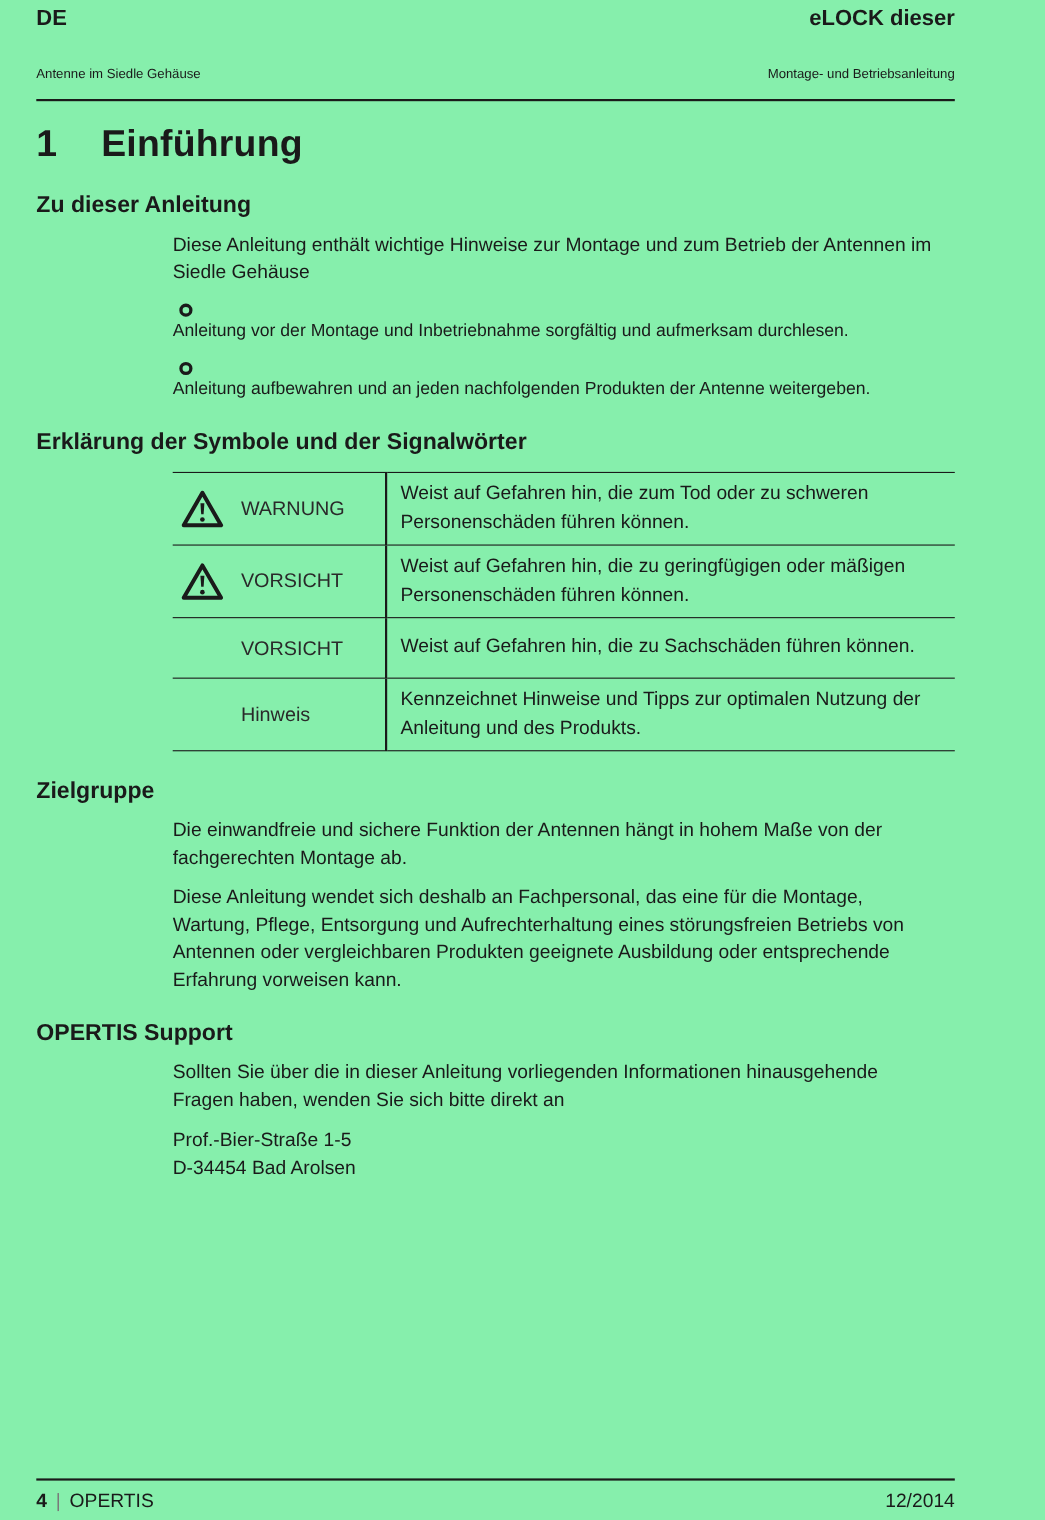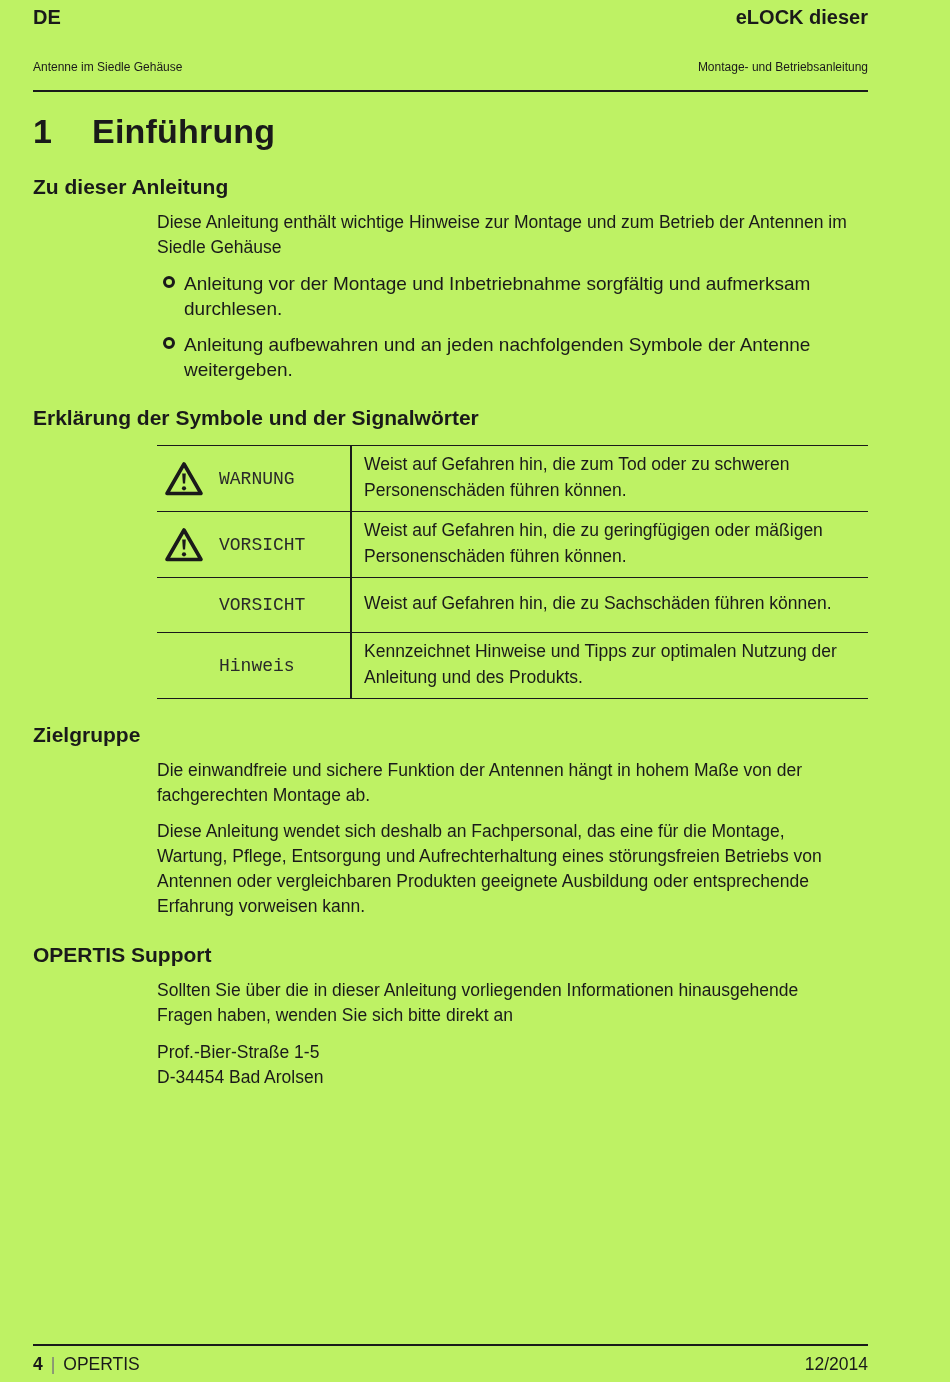--- a/index.html
+++ b/index.html
@@ -1,44 +1,44 @@
 <!DOCTYPE html>
 <html><head>
 <meta charset="utf-8">
 <style>
   * { margin:0; padding:0; box-sizing:border-box; }
   html,body { background:#ffffff; }
   body { font-family:"Liberation Sans", sans-serif; color:#1a1a1a; }
-  .page { position:relative; width:950px; height:1382px; background:#bef264; overflow:hidden; }
+  .page { position:relative; width:950px; height:1382px; background:#86efac; overflow:hidden; }
 
   
   .header { margin:0 82px 0 33px; padding-top:6px; padding-bottom:16px; border-bottom:2px solid #1a1a1a; }
   .header-row { display:flex; justify-content:space-between; align-items:flex-start; }
   .h-top { font-size:20px; font-weight:bold; }
   .h-sub { font-size:12px; margin-top:31px; }
   .header-col.right { text-align:right; }
 
   
   .title { margin:20px 0 0 33px; font-size:34px; font-weight:bold; letter-spacing:0.2px; }
   .title-number { display:inline-block; width:59px; }
 
   
   .section-heading { margin:24px 82px 0 33px; font-size:21px; font-weight:bold; }
   .body-block { margin:11px 0 0 157px; font-size:17.5px; line-height:25px; width:700px; }
 
   
-  .bullet { display:flex; margin:11px 0 0 157px; font-size:19px; line-height:25px; }
+  .bullet { display:flex; margin:11px 0 0 157px; font-size:16px; line-height:25px;flex-direction:column; }
   .bullet-ring { width:12px; height:12px; border:3.5px solid #1a1a1a; border-radius:50%; margin:5px 9px 0 6px; flex:none; }
   .bullet-text { width:640px; }
 
   
   .sig-table { margin:15px 0 0 157px; border-collapse:collapse; width:711px; table-layout:fixed; }
   .sig-table td { border-top:1.5px solid #1a1a1a; vertical-align:middle; }
   .sig-table tr:last-child td { border-bottom:1.5px solid #1a1a1a; }
-  .sig-left { width:194px; border-right:2px solid #1a1a1a; padding:8px 16px 8px 6px;font-family:Liberation Mono, monospace; }
+  .sig-left { width:194px; border-right:2px solid #1a1a1a; padding:8px 16px 8px 6px; }
   .sig-left-inner { display:flex; align-items:center; }
   .icon-slot { width:42px; height:38px; margin-right:14px; flex:none; display:flex; align-items:center; justify-content:center; }
   .signal { font-size:18px; color:#2a2a2a; }
   .sig-right { padding:6px 8px 8px 12px; font-size:17.5px; line-height:25.5px; }
 
   
   .addr-block { margin-top:12px; }
   .addr-line { font-size:17.5px; line-height:24.5px; }
 
   
@@ -73,21 +73,21 @@
 
   <div class="section-heading">Zu dieser Anleitung</div>
   <div class="body-block">Diese Anleitung enthält wichtige Hinweise zur Montage und zum Betrieb der Antennen im Siedle Gehäuse</div>
 
   <div class="bullet">
     <span class="bullet-ring"></span>
     <span class="bullet-text">Anleitung vor der Montage und Inbetriebnahme sorgfältig und aufmerksam durchlesen.</span>
   </div>
   <div class="bullet">
     <span class="bullet-ring"></span>
-    <span class="bullet-text">Anleitung aufbewahren und an jeden nachfolgenden Symbole der Antenne weitergeben.</span>
+    <span class="bullet-text">Anleitung aufbewahren und an jeden nachfolgenden Produkten der Antenne weitergeben.</span>
   </div>
 
   <div class="section-heading">Erklärung der Symbole und der Signalwörter</div>
 
   <table class="sig-table">
     <tbody>
       <tr>
         <td class="sig-left">
           <div class="sig-left-inner">
             <span class="icon-slot">

